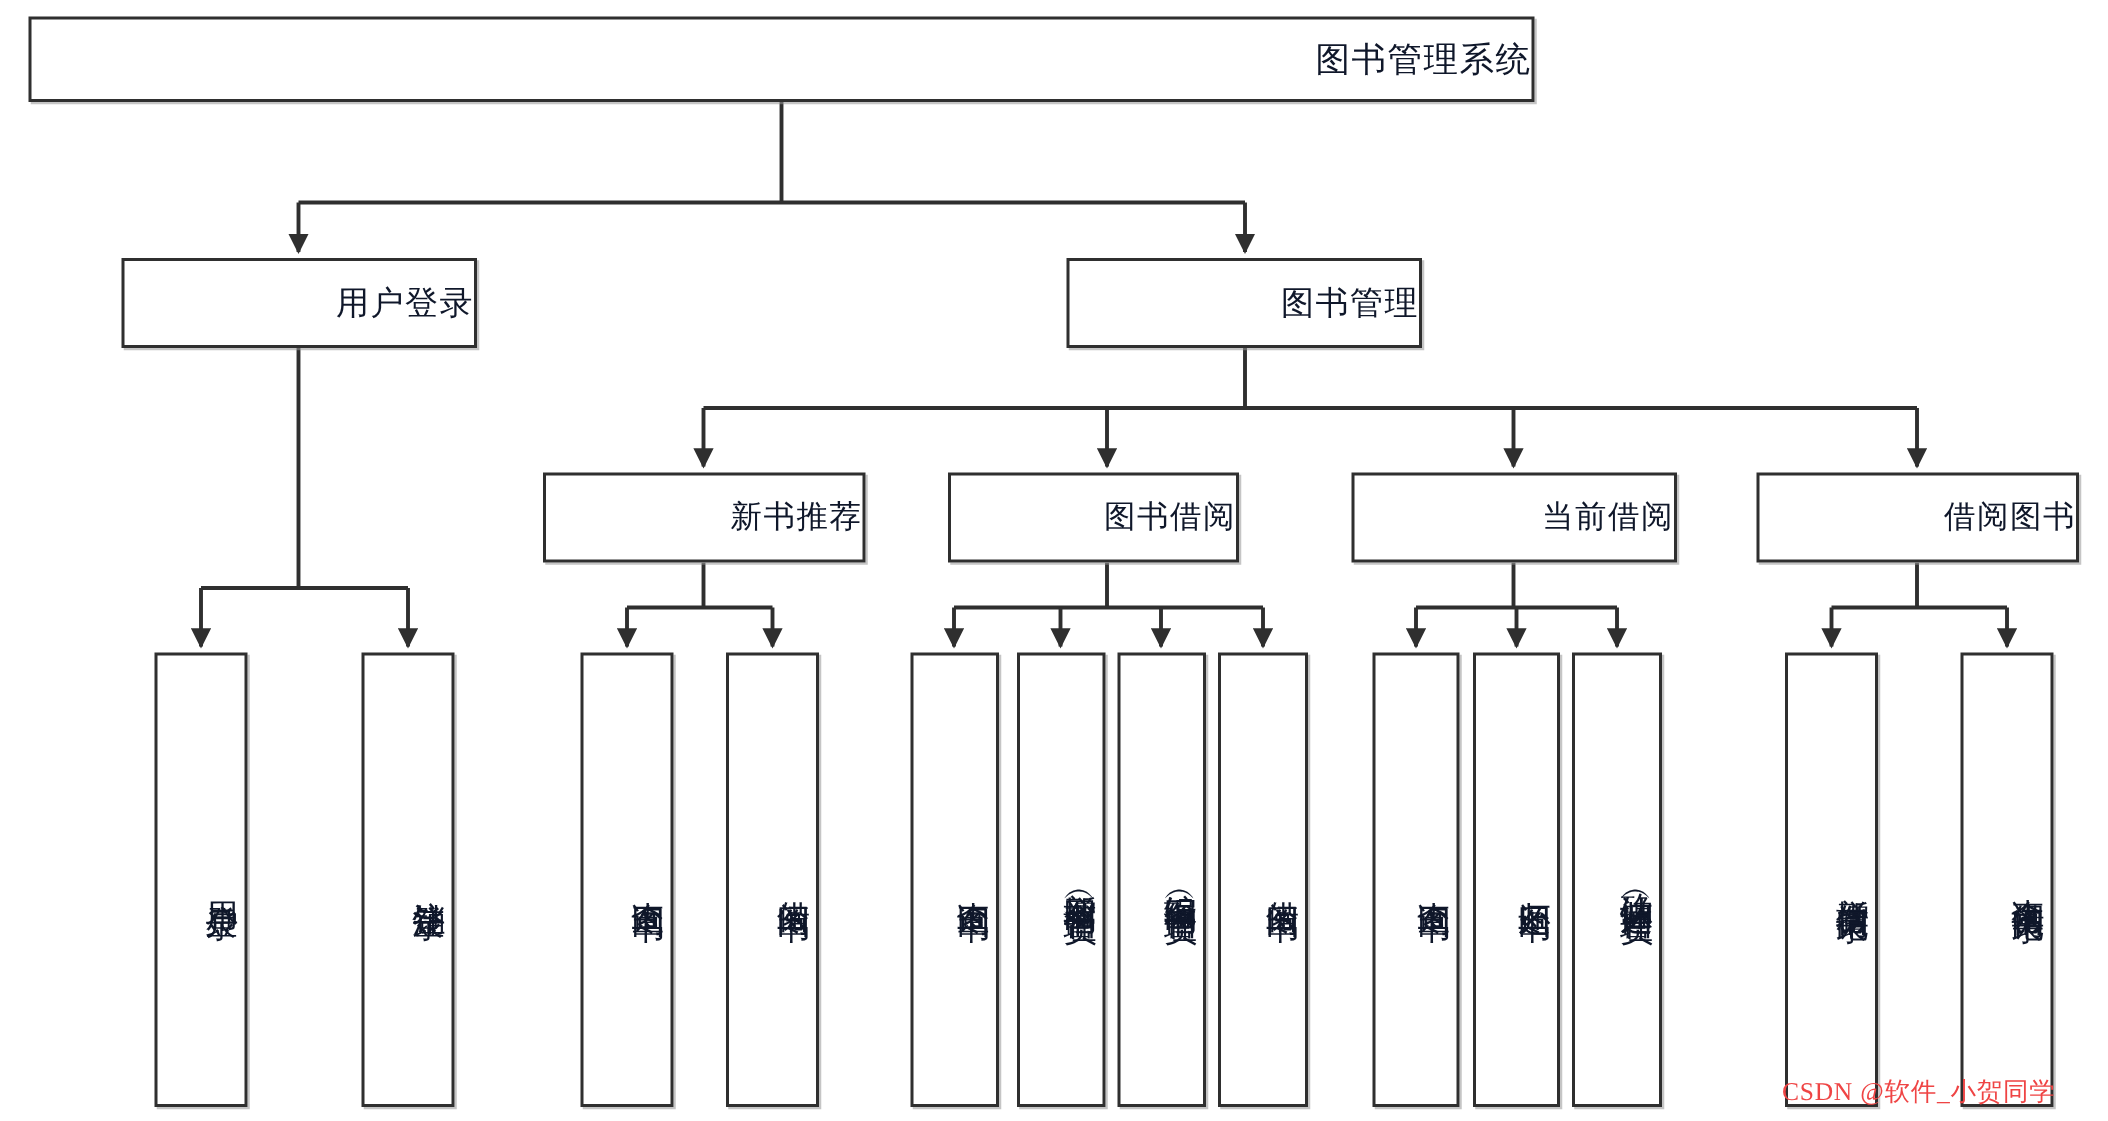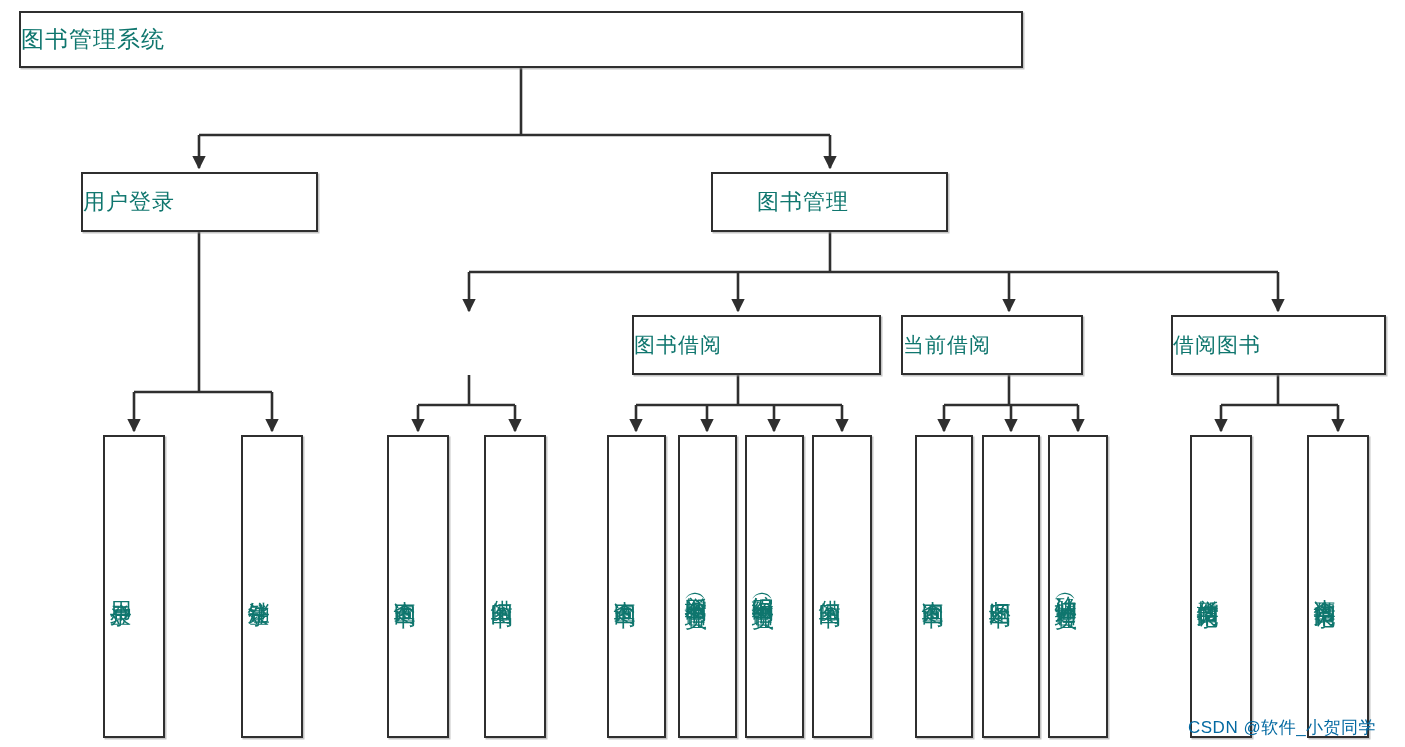--- a/index.html
+++ b/index.html
@@ -26,22 +26,22 @@
     pointer-events: none;
   }
   .node {
     position: absolute;
     box-sizing: border-box;
     background: #ffffff;
     border: 2px solid #2f2f2f;
     box-shadow: 1.5px 1.5px 0 0 rgba(150,150,150,0.55);
     display: flex;
     align-items: center;
-    justify-content: flex-start;
-    color: #0f766e;
+    justify-content: flex-end;
+    color: #0f172a;
   }
   .node .label {
     display: block;
     text-align: center;
     line-height: 1.18;
     letter-spacing: 1px;
   }
   .node-root .label {
     font-size: 23px;
   }
@@ -59,23 +59,24 @@
     writing-mode: vertical-rl;
     text-orientation: upright;
     font-size: 22px;
     line-height: 1.22;
     letter-spacing: 2px;
     white-space: nowrap;
   }
   .watermark {
     position: absolute;
     font-size: 17px;
-    color: #0369a1;
+    color: #ef4444;
     white-space: nowrap;
     letter-spacing: 0.5px;
+    font-family: Liberation Serif, serif;
   }
 </style>
 </head>
 <body>
 
 <div id="canvas">
 
   <svg class="conn-layer" viewBox="0 0 1405 747" width="1405" height="747" xmlns="http://www.w3.org/2000/svg">
     <defs>
       <marker id="arrow" viewBox="0 0 10 10" refX="9" refY="5" markerWidth="5.2" markerHeight="5.2" orient="auto-start-reverse">
@@ -131,24 +132,27 @@
     <span class="label">图书管理系统</span>
   </div>
 
   <div class="node node-l1" style="left:81px; top:172px; width:237px; height:60px;">
     <span class="label">用户登录</span>
   </div>
   <div class="node node-l1" style="left:711px; top:172px; width:237px; height:60px;padding-left:44px;">
     <span class="label">图书管理</span>
   </div>
 
-  <div class="node node-l2" style="left:632px; top:315px; width:249px; height:60px;">
+  <div class="node node-l2" style="left:362px; top:315px; width:215px; height:60px;">
+    <span class="label">新书推荐</span>
+  </div>
+  <div class="node node-l2" style="left:632px; top:315px; width:194px; height:60px;">
     <span class="label">图书借阅</span>
   </div>
-  <div class="node node-l2" style="left:901px; top:315px; width:182px; height:60px;">
+  <div class="node node-l2" style="left:901px; top:315px; width:217px; height:60px;">
     <span class="label">当前借阅</span>
   </div>
   <div class="node node-l2" style="left:1171px; top:315px; width:215px; height:60px;">
     <span class="label">借阅图书</span>
   </div>
 
   <div class="node node-leaf" style="left:103px; top:435px; width:62px; height:303px;">
     <span class="label">用户登录</span>
   </div>
   <div class="node node-leaf" style="left:241px; top:435px; width:62px; height:303px;">

